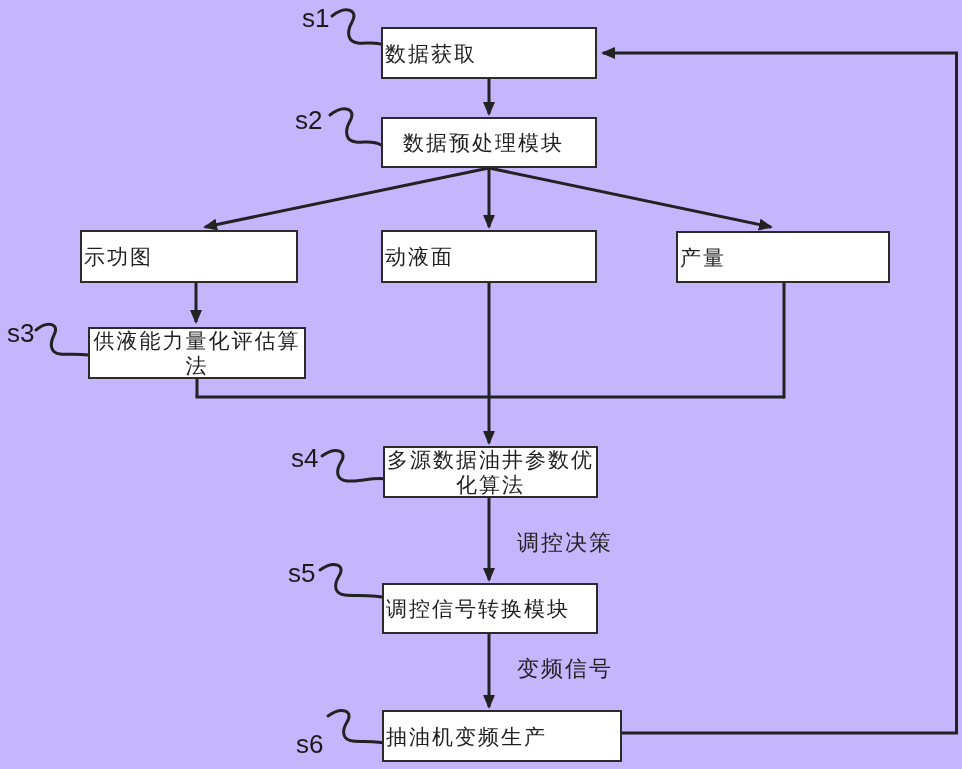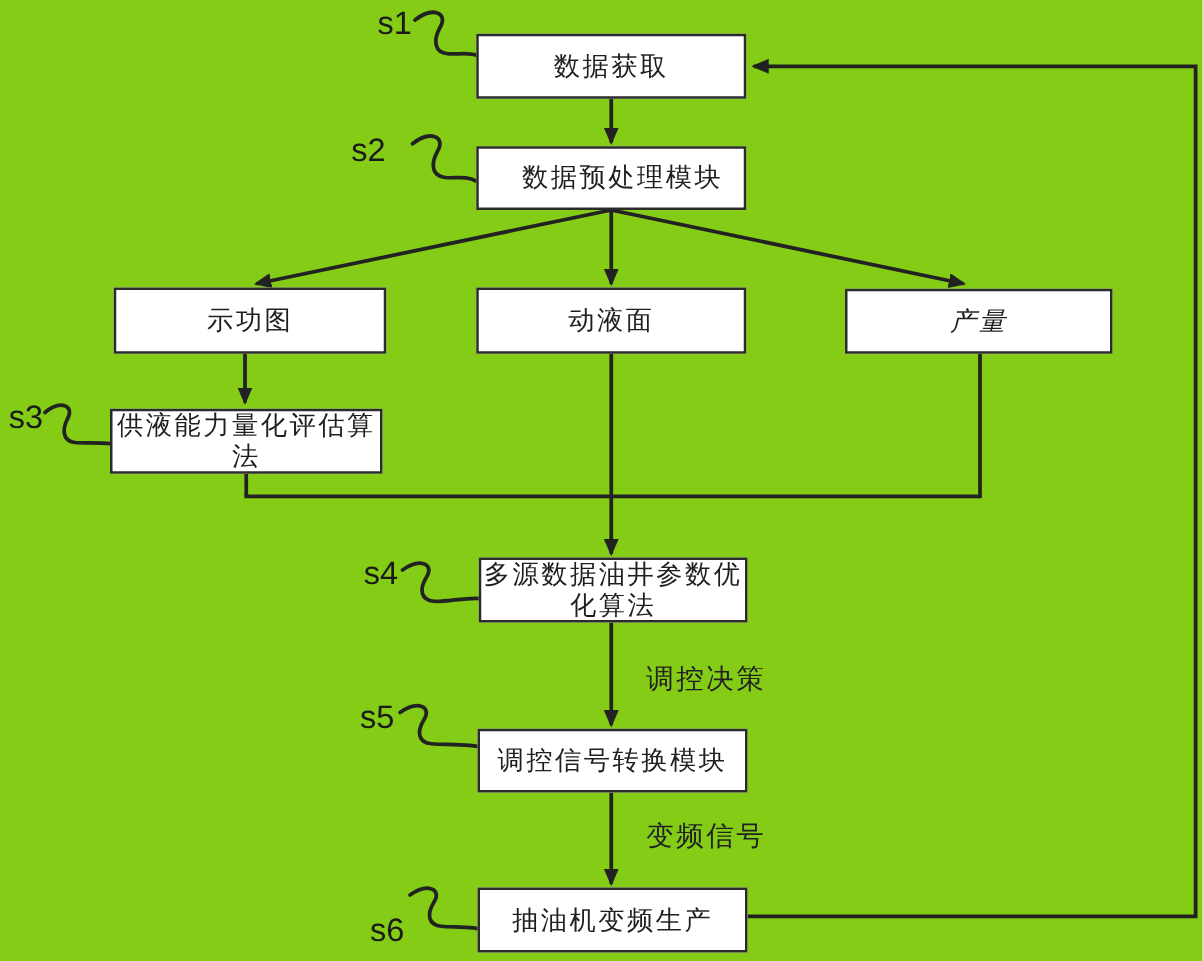--- a/index.html
+++ b/index.html
@@ -1,29 +1,29 @@
 <!DOCTYPE html>
 <html><head>
 <meta charset="utf-8">
 <style>
   html,body{margin:0;padding:0;background:#ffffff;}
   .canvas{
     position:relative;
     width:962px;height:769px;
-    background:#84cc16;
+    background:#c4b5fd;
     overflow:hidden;
     font-family:"Liberation Sans","DejaVu Sans",sans-serif;
   }
   .layer{position:absolute;left:0;top:0;width:962px;height:769px;}
   .node{
     position:absolute;
     box-sizing:border-box;
     background:#ffffff;
     border:2.5px solid #2b2b2b;
-    display:flex;align-items:center;justify-content:center;
+    display:flex;align-items:center;
     text-align:center;
     font-size:21px;
     letter-spacing:2px;
     line-height:25px;
     color:#1f1f1f;
     word-break:break-all;
     padding:1px 2px;
   }
   .step-tag{
     position:absolute;
@@ -81,58 +81,58 @@
 
     <path class="sq" d="M332 16 c14,-11 27,-6 20,6 c-6,11 -4,20 6,21 c8,1 17,-2 25,2"></path>
     <path class="sq" d="M330 115 c14,-11 27,-6 20,6 c-6,11 -4,20 6,21 c8,1 17,-2 25,3"></path>
     <path class="sq" d="M36 330 c12,-10 24,-6 18,5 c-5,10 -3,18 6,19 c10,1 28,-1 40,3"></path>
     <path class="sq" d="M322 456 c14,-10 26,-5 19,6 c-6,10 -4,18 6,19 c9,1 29,-4 39,-2"></path>
     <path class="sq" d="M320 570 c14,-10 26,-5 19,6 c-6,10 -4,18 6,19 c9,1 31,0 41,3"></path>
     <path class="sq" d="M328 716 c14,-10 26,-5 19,6 c-6,10 -4,18 6,19 c9,1 25,0 35,3"></path>
   </svg>
 
   <div class="step-tag" style="left:302px;top:5px;">s1</div>
-  <div class="step-tag" style="left:281px;top:107px;">s2</div>
+  <div class="step-tag" style="left:295px;top:107px;">s2</div>
   <div class="step-tag" style="left:7px;top:320px;">s3</div>
   <div class="step-tag" style="left:291px;top:445px;">s4</div>
   <div class="step-tag" style="left:288px;top:560px;">s5</div>
   <div class="step-tag" style="left:296px;top:707px;margin-top:24px;">s6</div>
 
   <div class="node" style="left:381px;top:27px;width:216px;height:52px;">
     <span>数据获取</span>
   </div>
 
   <div class="node" style="left:381px;top:117px;width:216px;height:51px;padding-left:20px;">
     <span>数据预处理模块</span>
   </div>
 
-  <div class="node" style="left:91px;top:230px;width:218px;height:53px;">
+  <div class="node" style="left:80px;top:230px;width:218px;height:53px;">
     <span>示功图</span>
   </div>
 
   <div class="node" style="left:381px;top:230px;width:216px;height:53px;">
     <span>动液面</span>
   </div>
 
-  <div class="node" style="left:676px;top:231px;width:214px;height:52px;font-style:italic;">
+  <div class="node" style="left:676px;top:231px;width:214px;height:52px;">
     <span>产量</span>
   </div>
 
   <div class="node" style="left:88px;top:327px;width:218px;height:52px;">
     <span>供液能力量化评估算法</span>
   </div>
 
   <div class="node" style="left:382px;top:583px;width:216px;height:51px;">
     <span>调控信号转换模块</span>
   </div>
 
   <div class="node" style="left:383px;top:446px;width:215px;height:52px;">
     <span>多源数据油井参数优化算法</span>
   </div>
 
-  <div class="node" style="left:382px;top:710px;width:216px;height:52px;">
+  <div class="node" style="left:382px;top:710px;width:240px;height:52px;">
     <span>抽油机变频生产</span>
   </div>
 
   <div class="edge-label" style="left:517px;top:531px;">调控决策</div>
   <div class="edge-label" style="left:517px;top:657px;">变频信号</div>
 
 </div>
 
 </body></html>

